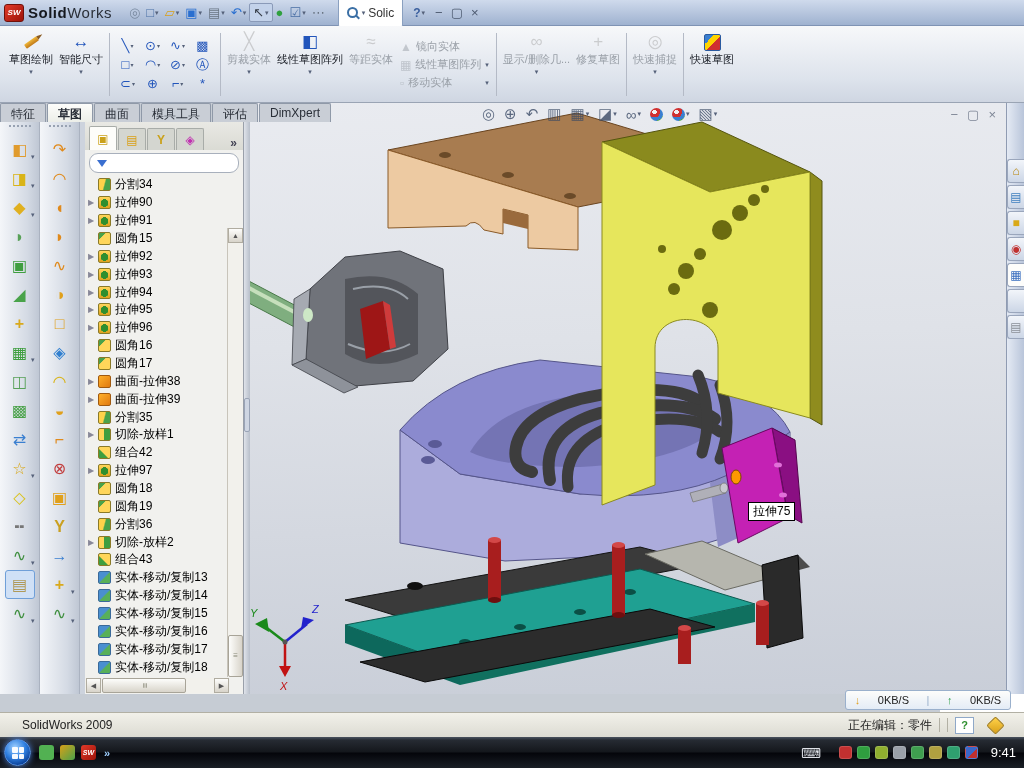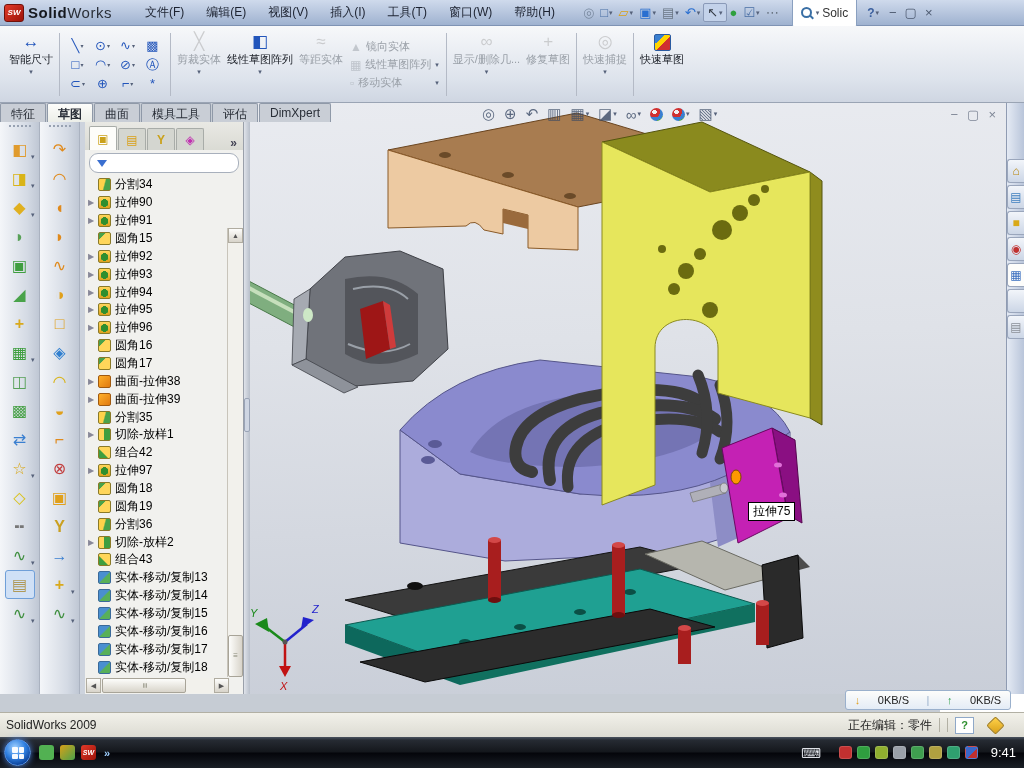--- a/index.html
+++ b/index.html
@@ -136,21 +136,21 @@
   .netwidget{position:absolute;left:845px;top:690px;width:166px;height:20px;z-index:6;
     background:linear-gradient(#fdfdfb,#e4ecf6);border:1px solid #9ab0cc;border-radius:3px;
     display:flex;align-items:center;justify-content:space-around;font-size:11px;color:#222;box-sizing:border-box;}
   .nw-down{color:#e0a020;font-weight:bold;}
   .nw-up{color:#2fa04a;font-weight:bold;}
   .nw-sep{color:#9ab0cc;}
   
   .statusbar{position:absolute;left:0;top:712px;width:1024px;height:25px;
     background:linear-gradient(#f2f1ea,#dcdbd2);border-top:1px solid #b2b0a4;box-sizing:border-box;
     display:flex;align-items:center;color:#222;}
-  .sb-left{padding-left:6px;}
+  .sb-left{padding-left:22px;}
   .sb-right{margin-left:auto;display:flex;align-items:center;gap:7px;padding-right:14px;}
   .sb-tick{width:1px;height:14px;background:#b2b0a4;}
   .sb-help{width:17px;height:15px;border:1px solid #8fa8c8;background:#fff;color:#2f8f2f;font-weight:bold;
     display:flex;align-items:center;justify-content:center;font-size:11px;}
   .sb-tag{width:11px;height:11px;background:linear-gradient(135deg,#ffd24a,#d9a018);border:1px solid #a07810;
     border-radius:2px;transform:rotate(45deg);margin:0 8px;}
   
   .taskbarbar{position:absolute;left:0;top:737px;width:1024px;height:31px;
     background:linear-gradient(#4a525e 0%,#262b33 10%,#14171c 48%,#04050a 52%,#1a1f26 100%);
     display:flex;align-items:center;color:#fff;}
@@ -181,30 +181,20 @@
   .clock{font-size:13px;margin-left:8px;}
 </style>
 </head>
 <body>
 
 <div id="app" data-name="solidworks-window">
 
   <div class="titlebar" data-name="title-bar">
     <span class="swcube" data-name="solidworks-logo-icon">SW</span>
     <span class="brand" data-name="app-title"><b>Solid</b><span>Works</span></span>
-    <div class="menus" data-name="menu-bar">
-
-    <span class="menu-item" data-name="menu-item">文件(F)</span>
-        <span class="menu-item" data-name="menu-item">编辑(E)</span>
-        <span class="menu-item" data-name="menu-item">视图(V)</span>
-        <span class="menu-item" data-name="menu-item">插入(I)</span>
-        <span class="menu-item" data-name="menu-item">工具(T)</span>
-        <span class="menu-item" data-name="menu-item">窗口(W)</span>
-        <span class="menu-item" data-name="menu-item">帮助(H)</span>
-      </div>
     <div class="qa-icons" data-name="quick-access-toolbar">
 
     <span class="qa" data-name="pin-icon">
           <i class="g" style="color:#7a8aa0">◎</i>
         </span>
         <span class="qa" data-name="new-document-icon">
           <i class="g" style="color:#4a6fa5">□</i>
           <i class="dd" data-dd="y">▾</i>
         </span>
         <span class="qa" data-name="open-icon">
@@ -246,20 +236,27 @@
     <span class="helpbtn" data-name="help-button">?</span>
     <span class="dd">▾</span>
     <div class="winctl" data-name="app-window-controls">
       <span data-name="minimize-button">−</span>
       <span data-name="restore-button">▢</span>
       <span data-name="close-button">×</span>
     </div>
   </div>
 
   <div class="cmdmgr" data-name="command-manager">
+    <div class="cmb" data-en="y" data-name="sketch-button">
+      <span class="ic" data-name="sketch-pencil-icon">
+          <span class="pencil"></span>
+        </span>
+      <span>草图绘制</span>
+        <span class="cap">▾</span>
+    </div>
     <div class="cmb" data-en="y" data-name="smart-dimension-button">
       <span class="ic" data-name="smart-dimension-icon" style="color:#2255bb">↔</span>
       <span>智能尺寸</span>
         <span class="cap">▾</span>
     </div>
     <div class="cmsep"></div>
     <div class="entgrid" data-name="sketch-entities-group">
 
     <span class="ent" data-name="line-icon">
           <span>╲</span>

